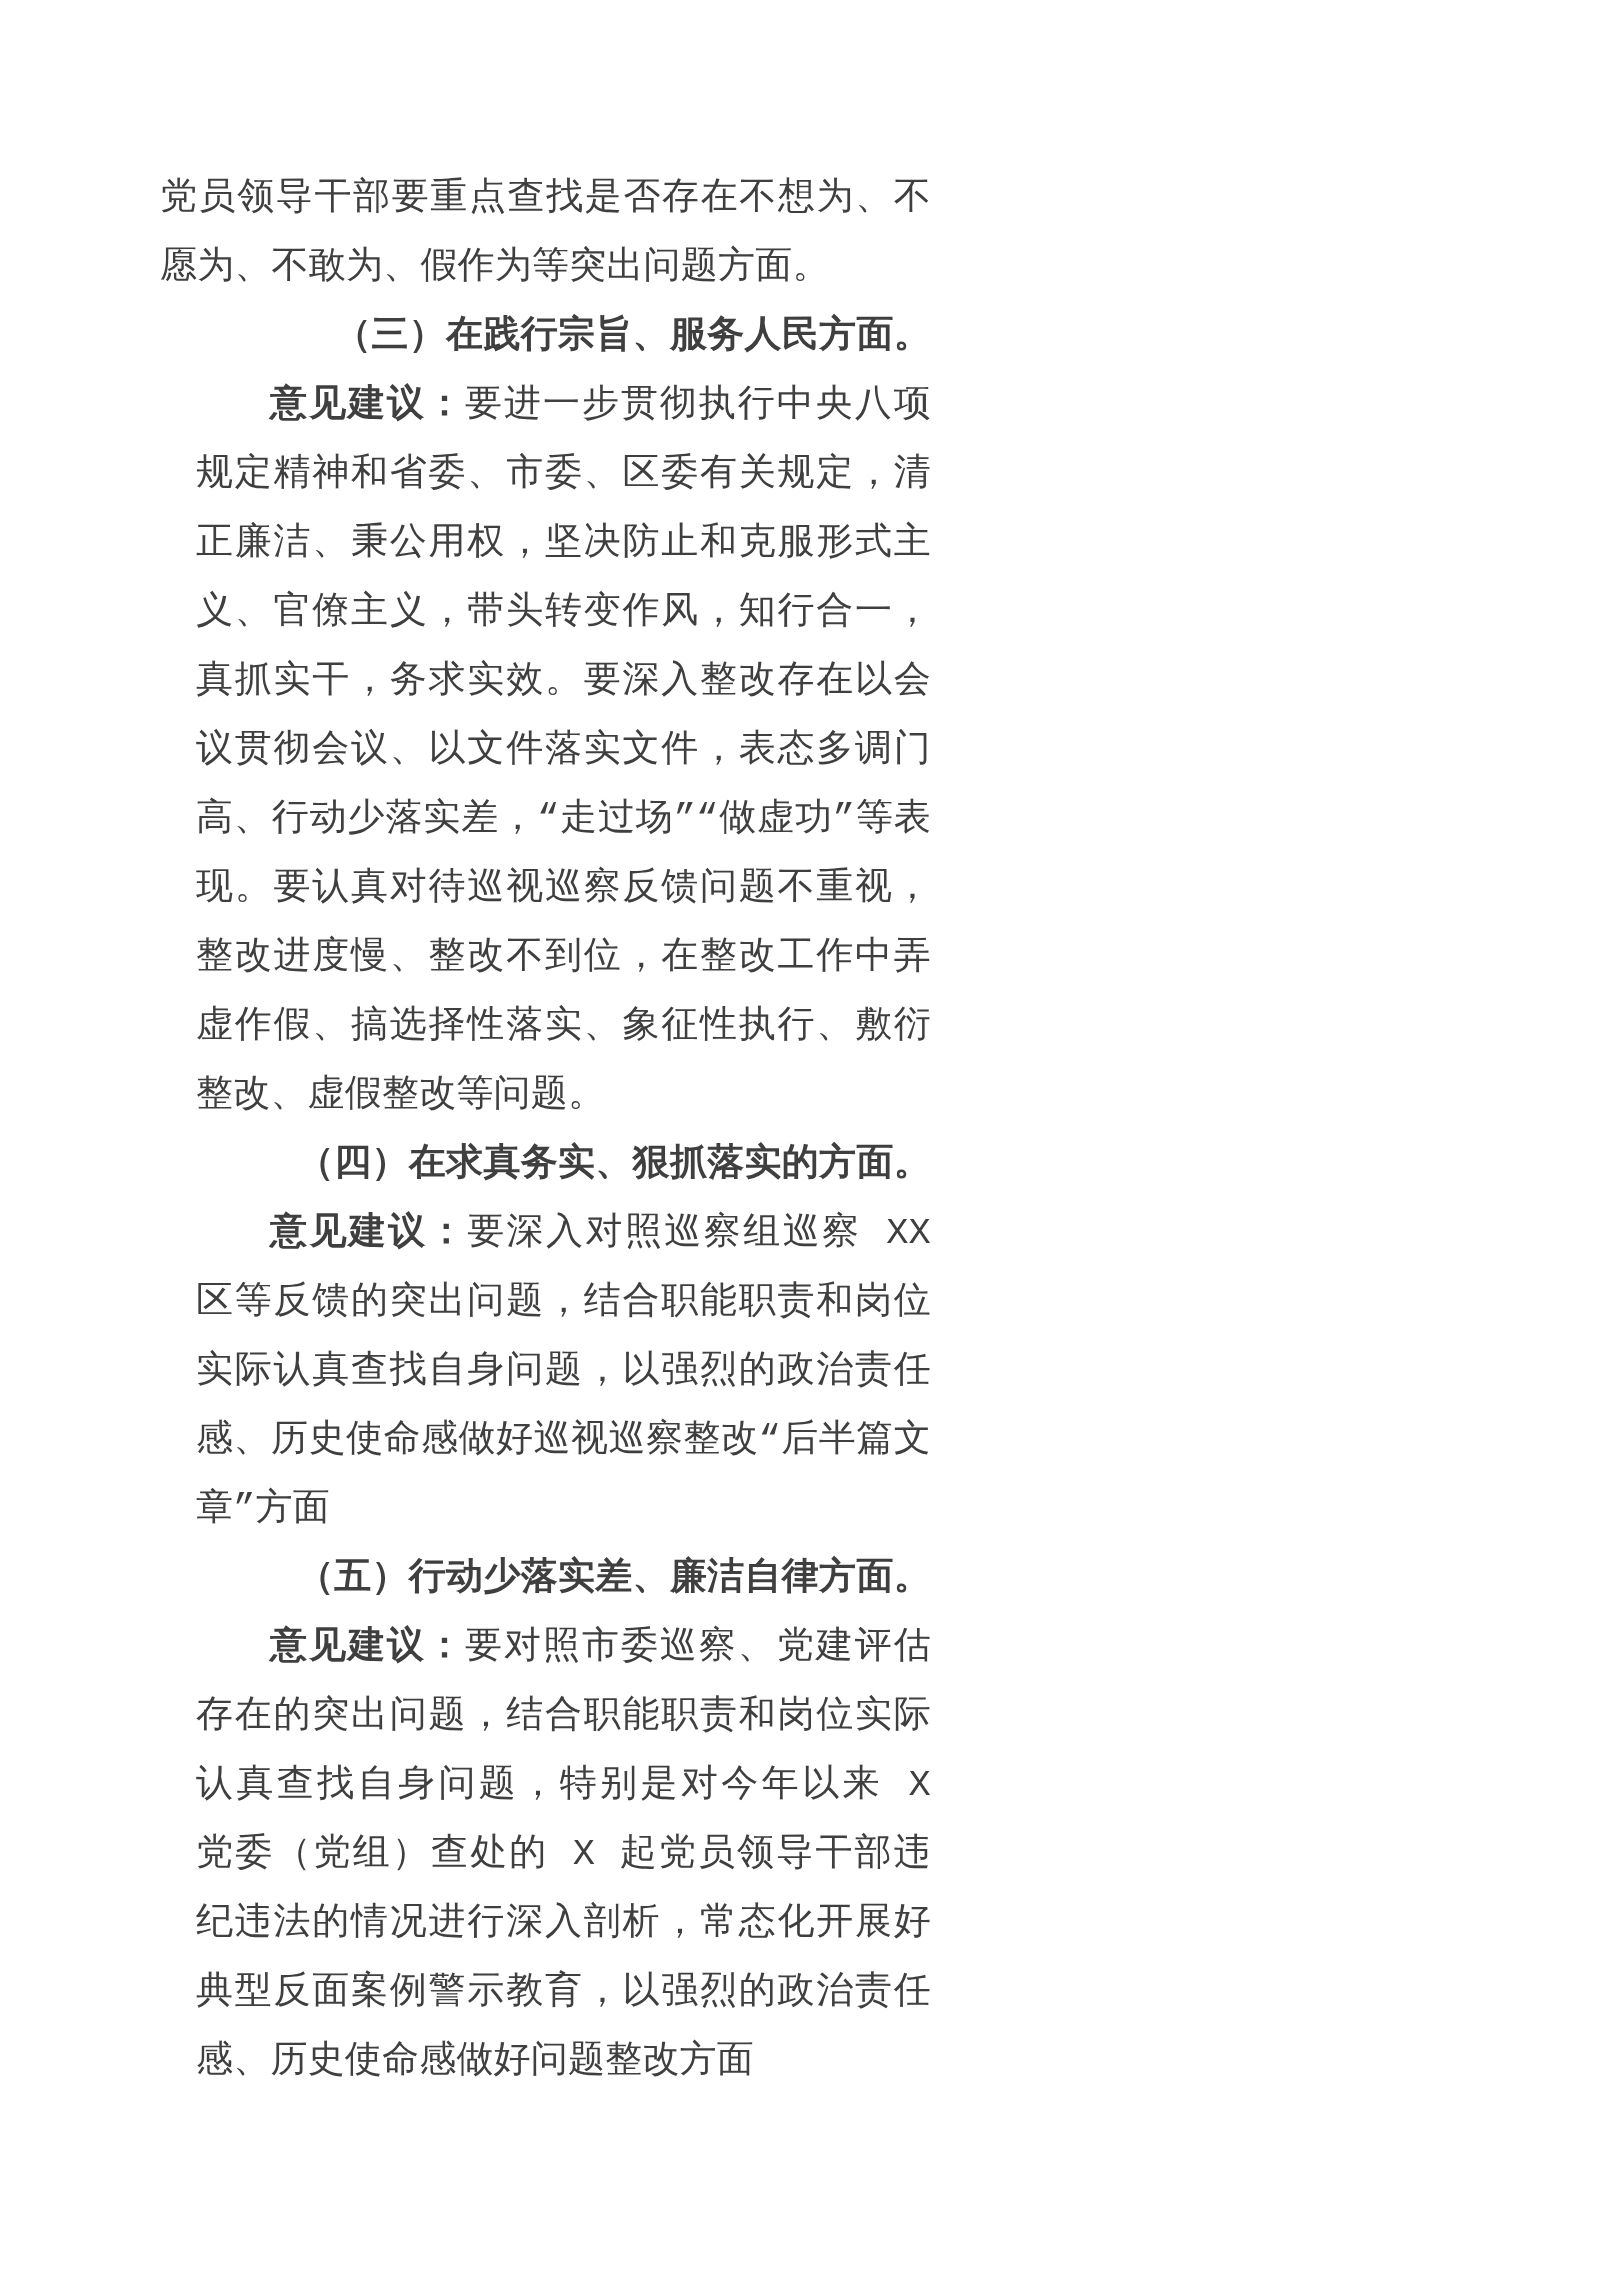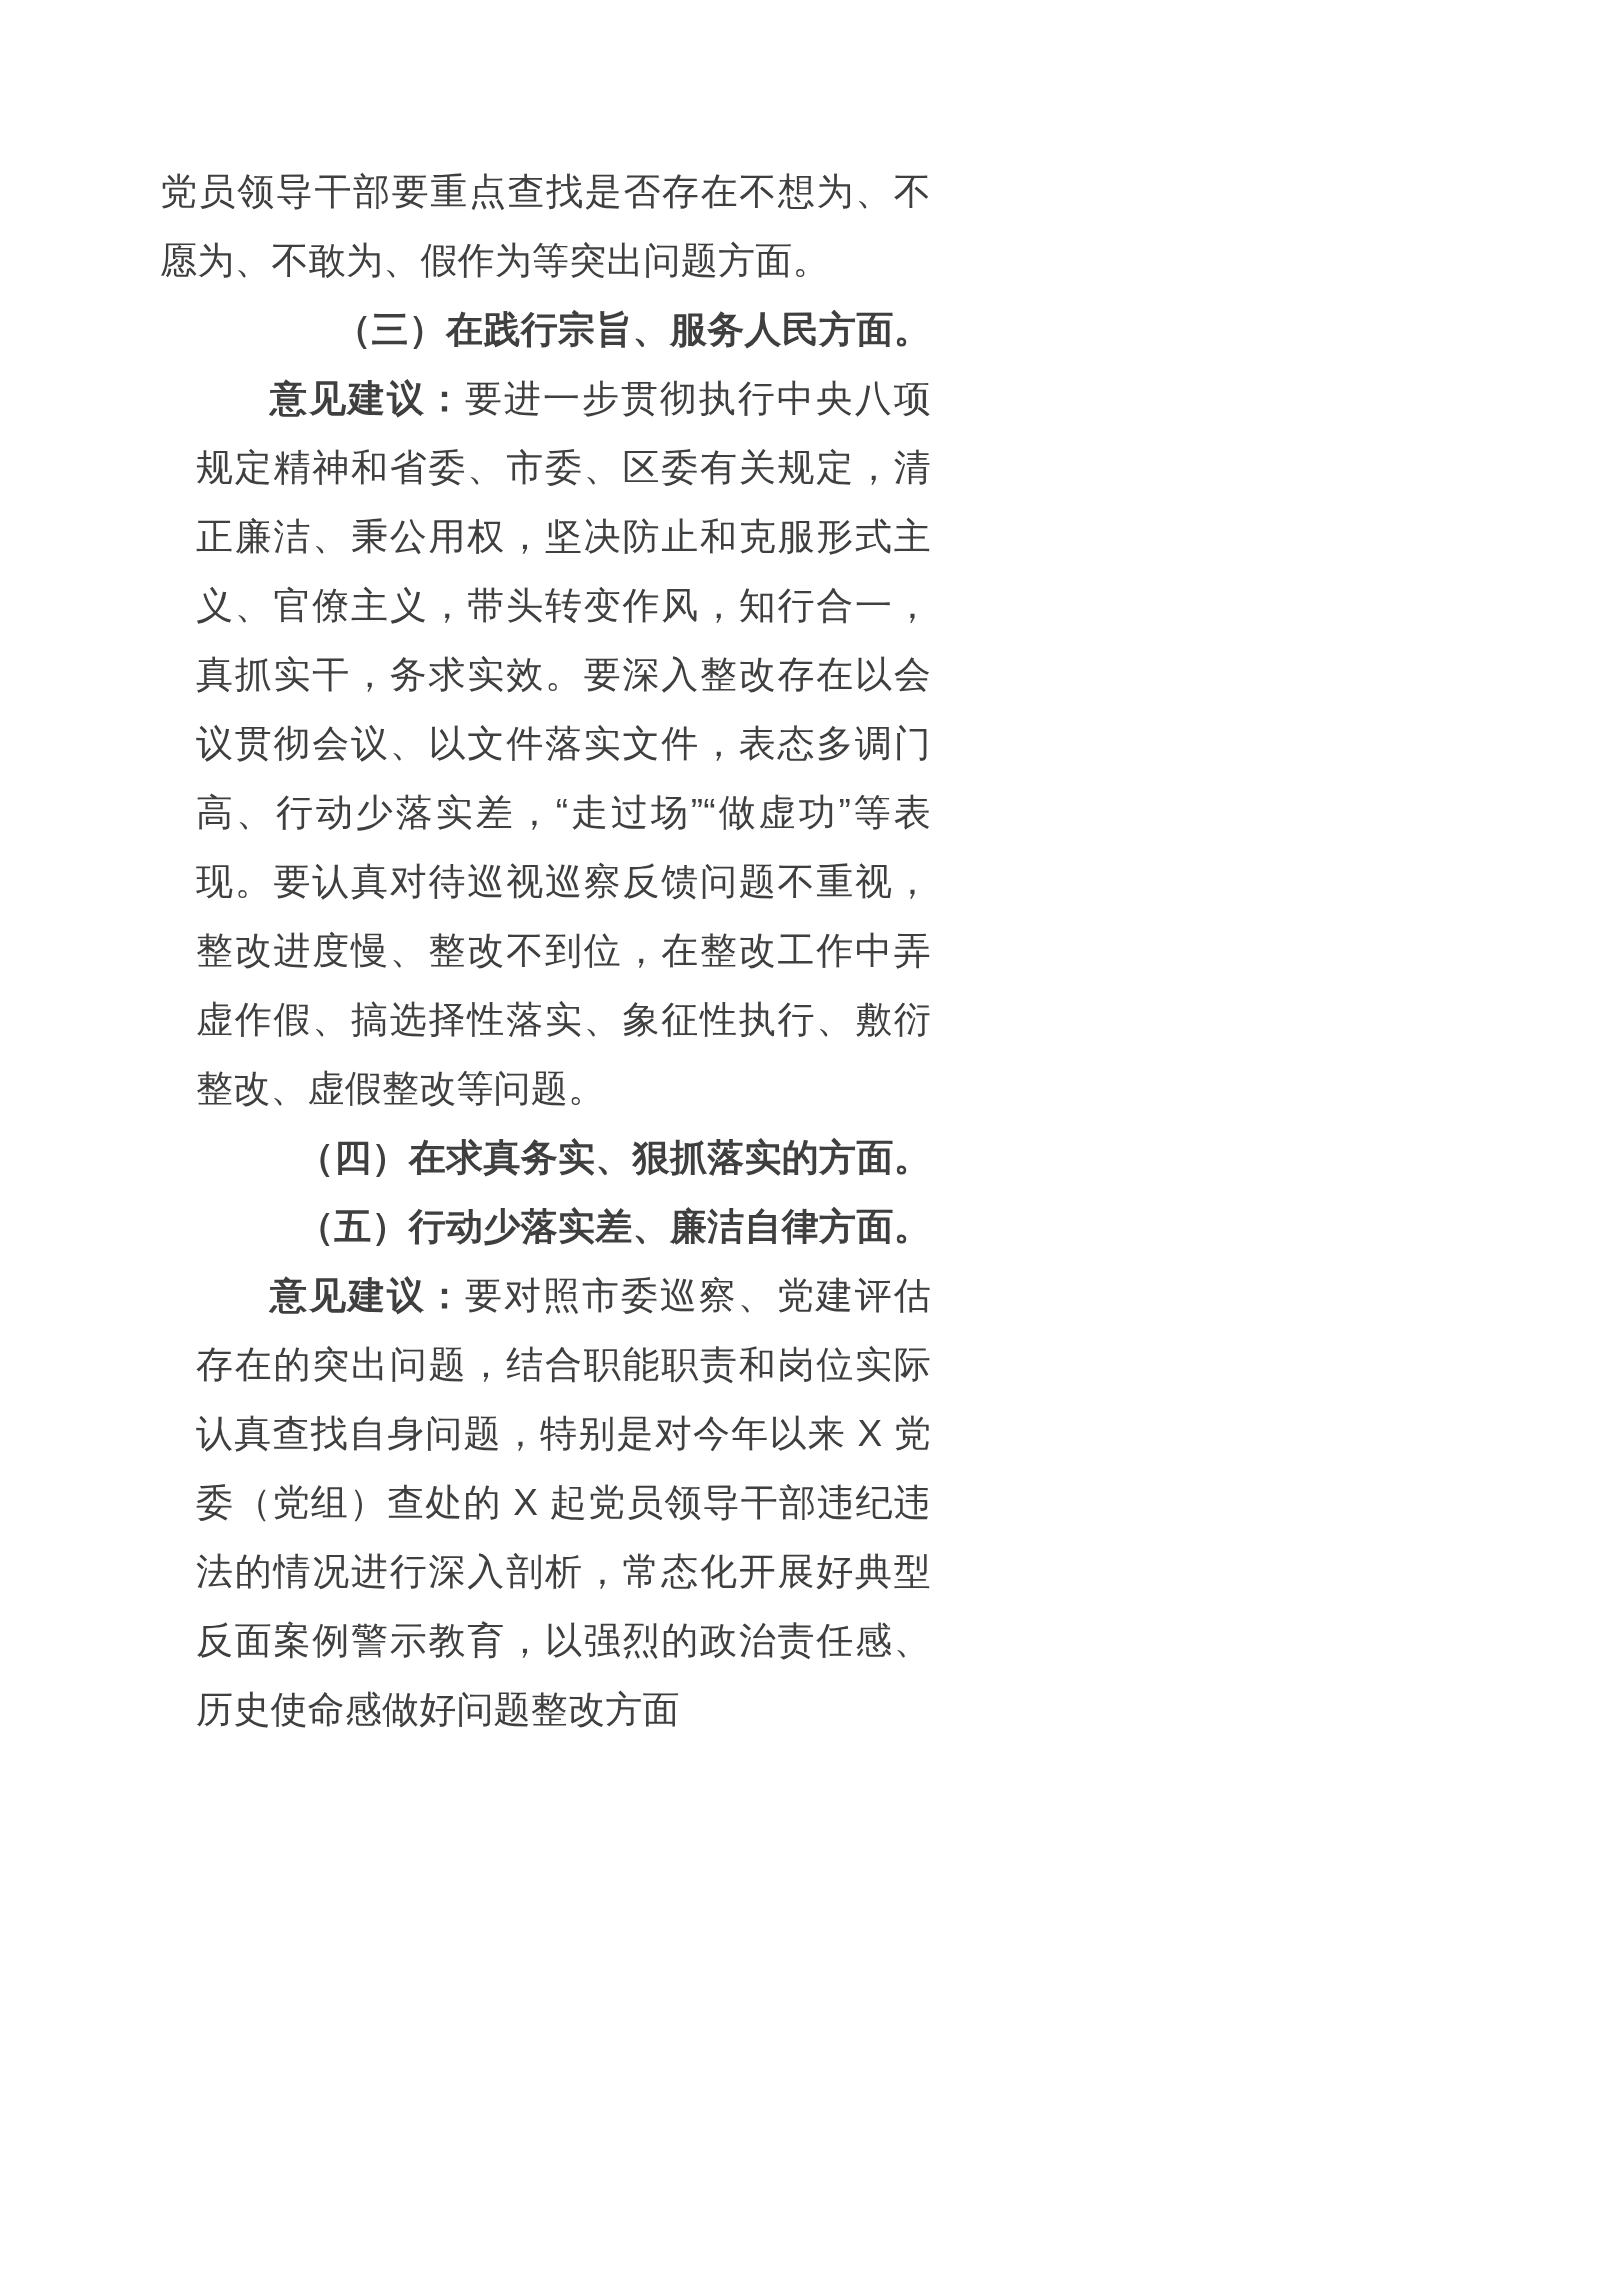--- a/index.html
+++ b/index.html
@@ -15,22 +15,23 @@
     width: 1621px;
     height: 2293px;
     background: #ffffff;
     margin: 0 auto;
     overflow: hidden;
     box-sizing: border-box;
   }
   .content {
     position: absolute;
     left: 160px;
-    top: 157px;
+    top: 164px;
     width: 771px;
+    font-family: Liberation Mono, monospace;
   }
   .para {
     color: #3f3f3f;
     font-size: 37px;
     line-height: 69px;
     text-align: justify;
     text-justify: inter-character;
     margin: 0;
     letter-spacing: 0.2px;
     word-break: break-all;
@@ -63,20 +64,21 @@
   <div class="content">
 
     <p class="para noindent">党员领导干部要重点查找是否存在不想为、不愿为、不敢为、假作为等突出问题方面。</p>
 
     <p class="heading">（三）在践行宗旨、服务人民方面。</p>
 
     <p class="para indent"><span class="lead">意见建议：</span><span>要进一步贯彻执行中央八项规定精神和省委、市委、区委有关规定，清正廉洁、秉公用权，坚决防止和克服形式主义、官僚主义，带头转变作风，知行合一，真抓实干，务求实效。要深入整改存在以会议贯彻会议、以文件落实文件，表态多调门高、行动少落实差，“走过场”“做虚功”等表现。要认真对待巡视巡察反馈问题不重视，整改进度慢、整改不到位，在整改工作中弄虚作假、搞选择性落实、象征性执行、敷衍整改、虚假整改等问题。</span></p>
 
     <p class="heading">（四）在求真务实、狠抓落实的方面。</p>
 
+    <p class="para indent"><span class="lead">意见建议：</span><span>要深入对照巡察组巡察 XX 区等反馈的突出问题，结合职能职责和岗位实际认真查找自身问题，以强烈的政治责任感、历史使命感做好巡视巡察整改“后半篇文章”方面</span></p>
 
     <p class="heading">（五）行动少落实差、廉洁自律方面。</p>
 
     <p class="para indent"><span class="lead">意见建议：</span><span>要对照市委巡察、党建评估存在的突出问题，结合职能职责和岗位实际认真查找自身问题，特别是对今年以来 X 党委（党组）查处的 X 起党员领导干部违纪违法的情况进行深入剖析，常态化开展好典型反面案例警示教育，以强烈的政治责任感、历史使命感做好问题整改方面</span></p>
 
   </div>
 </div>
 
 
 </body></html>

